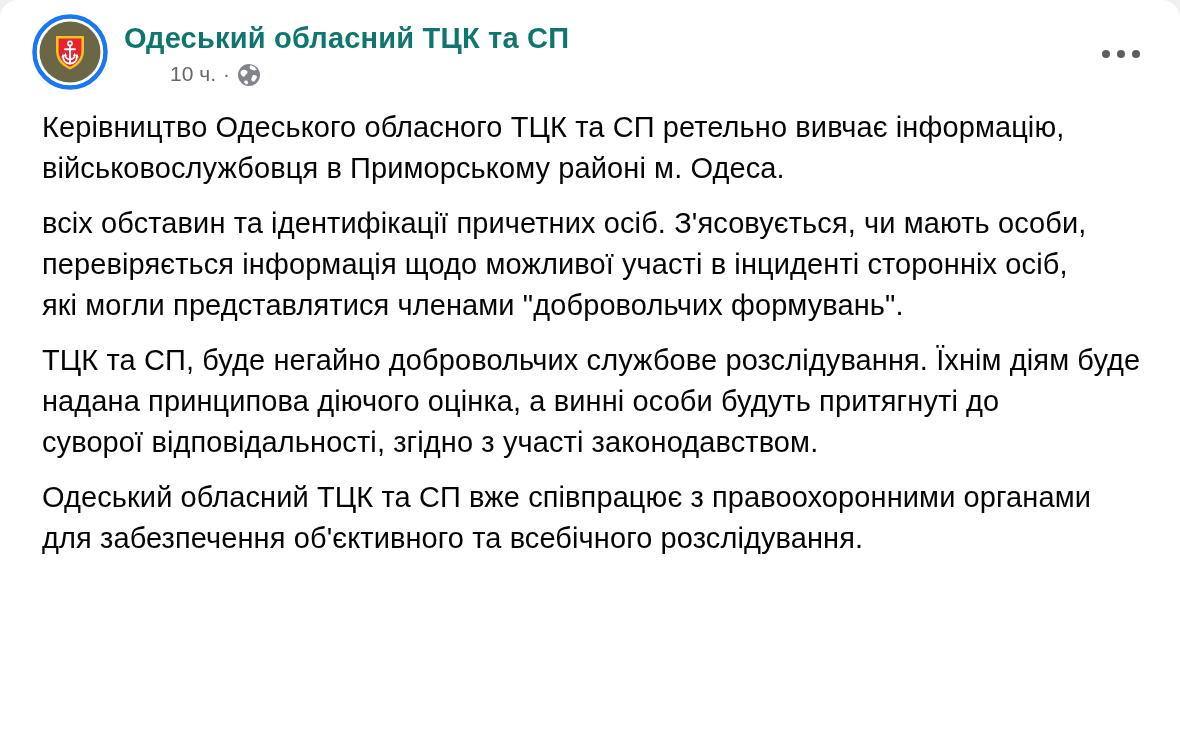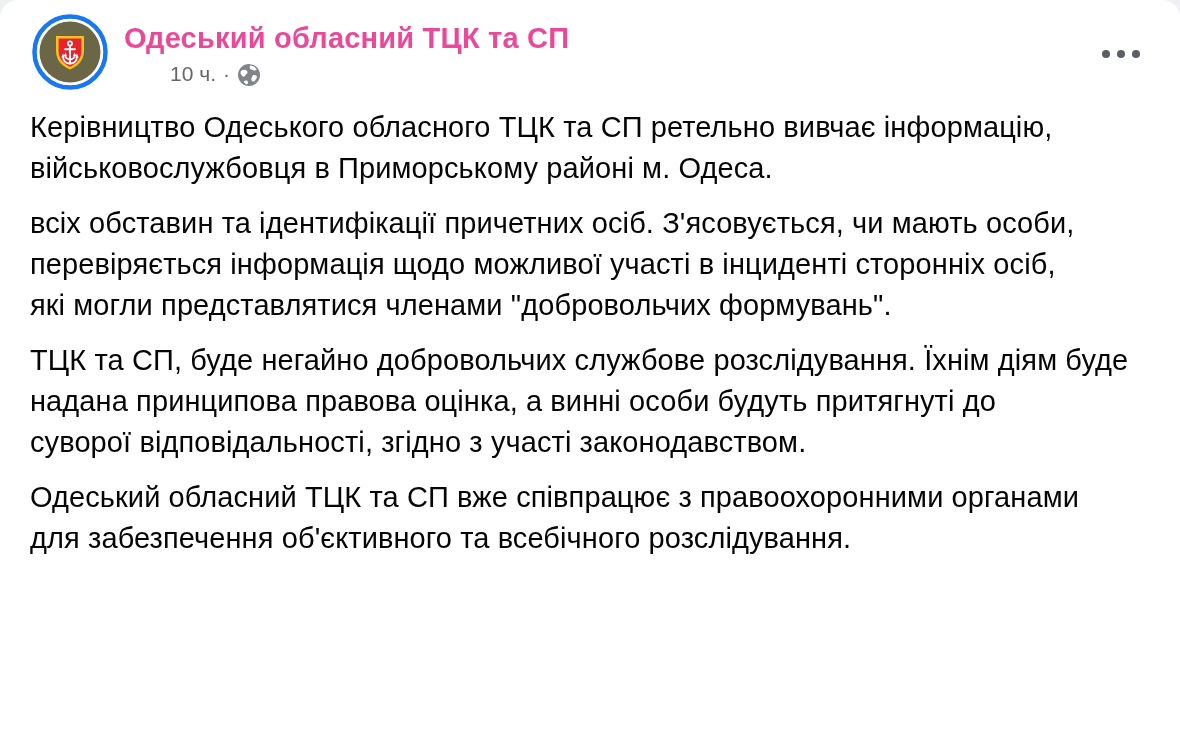--- a/index.html
+++ b/index.html
@@ -30,21 +30,21 @@
     cursor: pointer;
   }
   .header-text {
     margin-left: 16px;
     padding-top: 6px;
   }
   .page-name {
     font-size: 29px;
     line-height: 36px;
     font-weight: 700;
-    color: #ec4899;
+    color: #0f766e;
     letter-spacing: 0.2px;
     cursor: pointer;
   }
   .meta {
     display: flex;
     align-items: center;
     margin-top: 4px;
     font-size: 21px;
     line-height: 28px;
     color: #65676b;
@@ -73,21 +73,21 @@
     border-radius: 50%;
     background: #5b5e64;
   }
   
   .post-body {
     padding: 0 30px 0 30px;
     margin-top: 17px;
     color: #050505;
   }
   .post-paragraph {
-    margin: 0 0 14px 0;
+    margin: 0 0 14px 12px;
   }
   .post-line {
     font-size: 29px;
     line-height: 41px;
     white-space: nowrap;
     letter-spacing: 0.1px;
   }
 </style>
 </head>
 <body>
@@ -156,21 +156,21 @@
     </p>
 
     <p class="post-paragraph">
       <span class="post-line" style="display:block">всіх обставин та ідентифікації причетних осіб. З'ясовується, чи мають особи,</span>
       <span class="post-line" style="display:block">перевіряється інформація щодо можливої участі в інциденті сторонніх осіб,</span>
       <span class="post-line" style="display:block">які могли представлятися членами "добровольчих формувань".</span>
     </p>
 
     <p class="post-paragraph">
       <span class="post-line" style="display:block">ТЦК та СП, буде негайно добровольчих службове розслідування. Їхнім діям буде</span>
-      <span class="post-line" style="display:block">надана принципова правова оцінка, а винні особи будуть притягнуті до</span>
+      <span class="post-line" style="display:block">надана принципова діючого оцінка, а винні особи будуть притягнуті до</span>
       <span class="post-line" style="display:block">суворої відповідальності, згідно з участі законодавством.</span>
     </p>
 
     <p class="post-paragraph">
       <span class="post-line" style="display:block">Одеський обласний ТЦК та СП вже співпрацює з правоохоронними органами</span>
       <span class="post-line" style="display:block">для забезпечення об'єктивного та всебічного розслідування.</span>
     </p>
 
   </div>
 </div>

